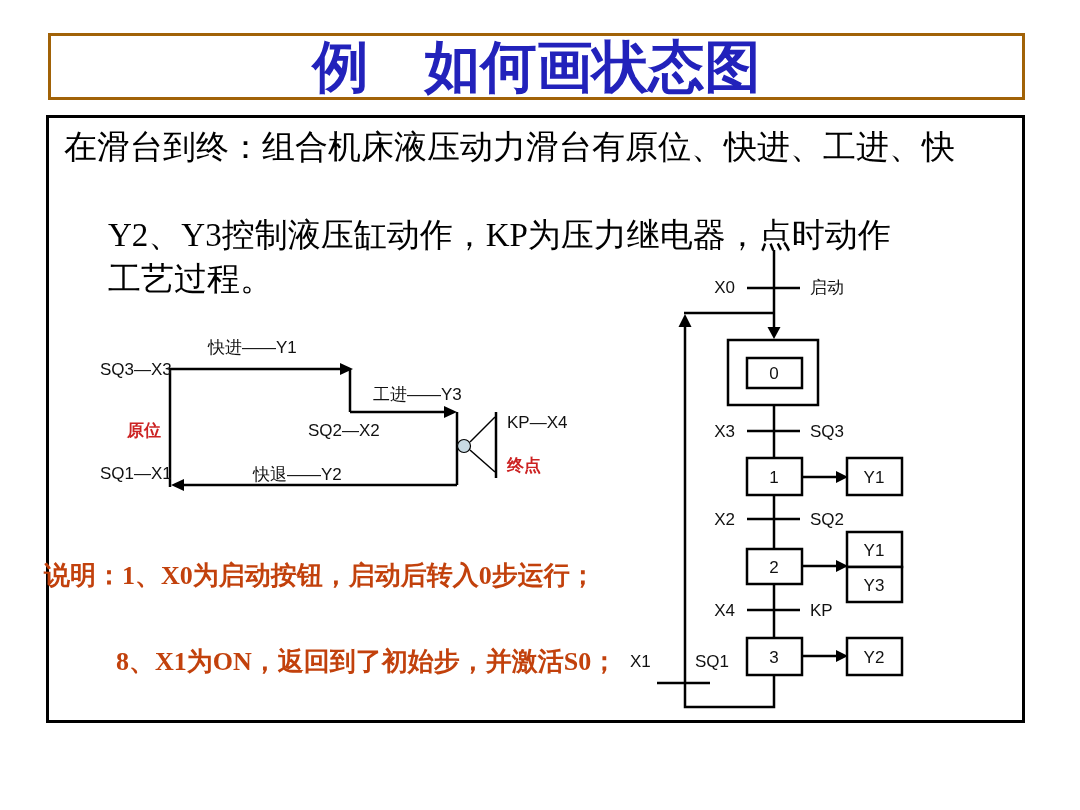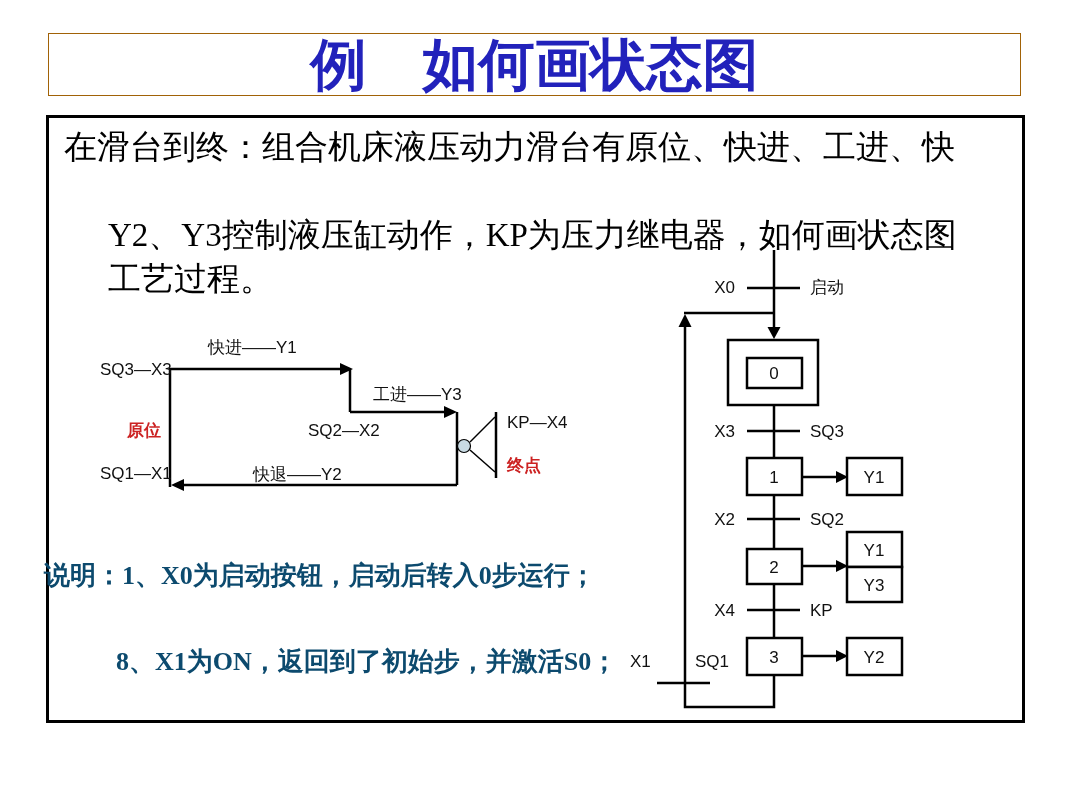--- a/index.html
+++ b/index.html
@@ -1,31 +1,31 @@
 <!DOCTYPE html>
 <html><head>
 <meta charset="utf-8">
 <style>
   html,body{margin:0;padding:0;background:#fff;}
   .slide{position:relative;width:1080px;height:810px;background:#ffffff;overflow:hidden;
          font-family:"Liberation Sans",sans-serif;}
   .title-box{position:absolute;left:48px;top:33px;width:971px;height:61px;
-             border:1px solid #a16207;display:flex;align-items:center;justify-content:center;}
+             border:3px solid #a16207;display:flex;align-items:center;justify-content:center;}
   .title-text{font-family:"Liberation Serif",serif;font-size:56px;font-weight:bold;
               color:#2222bb;white-space:nowrap;line-height:1;}
   .content-box{position:absolute;left:46px;top:115px;width:973px;height:602px;
                border:3px solid #000;}
   .body-line{position:absolute;font-family:"Liberation Serif",serif;font-size:33px;
              color:#000;white-space:nowrap;line-height:1.1;}
   .bl1{left:64px;top:129px;}
   .bl2{left:108px;top:173px;}
   .bl3{left:108px;top:217px;}
   .bl4{left:108px;top:261px;}
   .note-line{position:absolute;font-family:"Liberation Serif",serif;font-size:26px;
-             font-weight:bold;color:#0c4a6e;white-space:nowrap;line-height:1.1;}
+             font-weight:bold;color:#c2410c;white-space:nowrap;line-height:1.1;}
   .nl1{left:44px;top:562px;}
   .nl2{left:108px;top:608px;}
   .nl3{left:116px;top:648px;}
   svg text{font-family:"Liberation Sans",sans-serif;font-size:17px;fill:#111;}
   svg text.red{fill:#cc2222;font-weight:bold;font-family:"Liberation Serif",serif;}
   .stroke{stroke:#000;stroke-width:2.5;fill:none;}
   .thin{stroke:#000;stroke-width:1.5;fill:none;}
   .box{fill:#fff;stroke:#000;stroke-width:2.5;}
   .arrow{fill:#000;stroke:none;}
 </style>
@@ -34,21 +34,21 @@
 
 <div class="slide">
 
   <div class="title-box">
     <div class="title-text">例　如何画状态图</div>
   </div>
 
   <div class="content-box"></div>
 
   <div class="body-line bl1">在滑台到终：组合机床液压动力滑台有原位、快进、工进、快</div>
-  <div class="body-line bl3">Y2、Y3控制液压缸动作，KP为压力继电器，如何画状态图</div>
+  <div class="body-line bl3">Y2、Y3控制液压缸动作，KP为压力继电器，点时动作</div>
   <div class="body-line bl4">工艺过程。</div>
 
   <div class="note-line nl1">说明：1、X0为启动按钮，启动后转入0步运行；</div>
   <div class="note-line nl3">8、X1为ON，返回到了初始步，并激活S0；</div>
 
   <svg width="1080" height="810" viewBox="0 0 1080 810" style="position:absolute;left:0;top:0;">
 
     <g>
       <line class="stroke" x1="170" y1="487" x2="170" y2="369"></line>
       <line class="stroke" x1="169" y1="369" x2="342" y2="369"></line>

